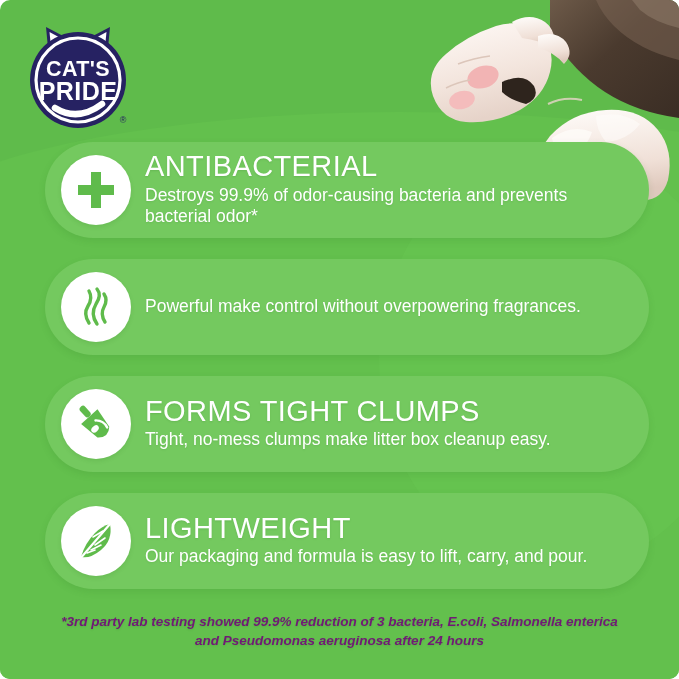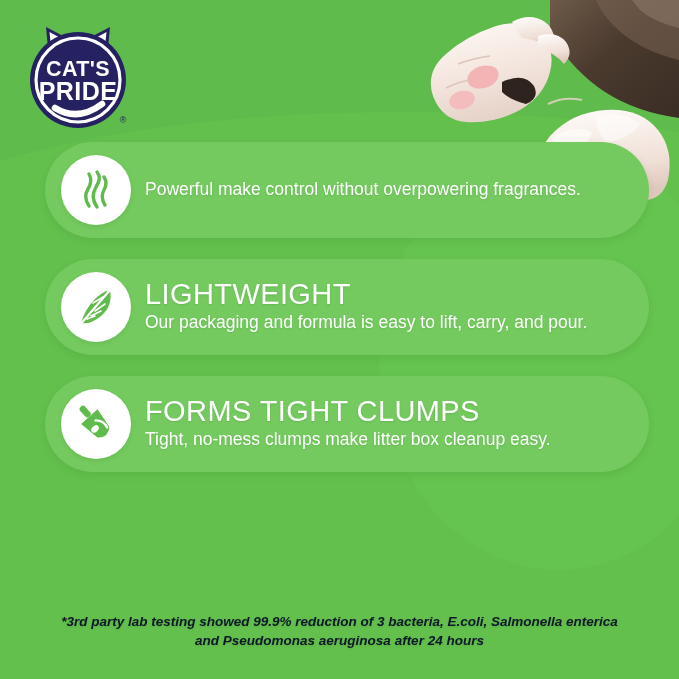--- a/index.html
+++ b/index.html
@@ -7,20 +7,21 @@
     padding: 0;
     background: #ffffff;
   }
   #stage {
     position: relative;
     width: 679px;
     height: 679px;
     overflow: hidden;
     background: #5FBB4B;
     font-family: "Liberation Sans", sans-serif;
+    border-radius: 10px;
   }
 
   
   .bg-curve {
     position: absolute;
     left: -120px;
     top: 112px;
     width: 1000px;
     height: 760px;
     background: #63c04d;
@@ -119,21 +120,21 @@
     text-shadow: 0 1px 2px rgba(45,110,35,0.14);
   }
 
   
   .footnote {
     position: absolute;
     left: 0;
     right: 0;
     bottom: 28px;
     text-align: center;
-    color: #0f172a;
+    color: #701a75;
     font-size: 13.5px;
     font-style: italic;
     font-weight: bold;
     line-height: 1.45;
     padding: 0 58px;
     text-shadow: 0 1px 2px rgba(45,110,35,0.18);
   }
 </style>
 </head>
 <body>
@@ -205,36 +206,67 @@
                Q240 108 258 130 Q274 150 268 180 Q262 200 244 200 Z" fill="url(#furLight2)"></path>
       <path d="M152 138 Q172 124 192 132 Q186 150 168 158 Q154 152 152 138 Z" fill="#fffdfb" opacity=".7"></path>
       <path d="M196 116 Q222 110 240 124 Q228 140 206 142 Q196 130 196 116 Z" fill="#fffdfb" opacity=".55"></path>
 
       <path d="M148 104 Q164 96 182 100" stroke="#e8d6cb" stroke-width="2" fill="none" opacity=".8"></path>
     </svg>
   </div>
 
   <div class="cards">
 
+    <div class="card w1">
+      <div class="icon-wrap">
+        <svg width="44" height="44" viewBox="0 0 44 44" xmlns="http://www.w3.org/2000/svg">
+          <path d="M17 4 H27 V17 H40 V27 H27 V40 H17 V27 H4 V17 H17 Z" fill="#5FBB4B"></path>
+        </svg>
+      </div>
+      <div class="card-text">
+        <p class="card-title">ANTIBACTERIAL</p>
+        <p class="card-desc">Destroys 99.9% of odor-causing bacteria and prevents bacterial odor*</p>
+      </div>
+    </div>
 
     <div class="card w2">
       <div class="icon-wrap">
         <svg width="44" height="44" viewBox="0 0 44 44" xmlns="http://www.w3.org/2000/svg">
           <g fill="none" stroke="#5FBB4B" stroke-width="3.4" stroke-linecap="round">
             <path d="M15 38 Q9 29 14 21 Q19 13 15 6"></path>
             <path d="M23 39 Q16 29 22 19 Q28 10 23 4"></path>
             <path d="M31 37 Q26 29 30 22 Q34 15 30 9"></path>
           </g>
         </svg>
       </div>
       <div class="card-text">
         <p class="card-desc">Powerful make control without overpowering fragrances.</p>
       </div>
     </div>
 
+    <div class="card w3">
+      <div class="icon-wrap">
+        <svg width="46" height="46" viewBox="0 0 46 46" xmlns="http://www.w3.org/2000/svg">
+          <g transform="rotate(-42 23 23)">
+
+            <rect x="20" y="0" width="6.5" height="13" rx="3" fill="#5FBB4B"></rect>
+
+            <path d="M12 13 H34 L31 34 Q23 42 15 34 Z" fill="#5FBB4B"></path>
+
+            <ellipse cx="19" cy="26" rx="4.2" ry="3" fill="#ffffff"></ellipse>
+            <path d="M25 20 Q31 25 29 33" stroke="#ffffff" stroke-width="2.4" fill="none" stroke-linecap="round"></path>
+          </g>
+        </svg>
+      </div>
+      <div class="card-text">
+        <p class="card-title">FORMS TIGHT CLUMPS</p>
+        <p class="card-desc">Tight, no-mess clumps make litter box cleanup easy.</p>
+      </div>
+    </div>
+
     <div class="card w4">
       <div class="icon-wrap">
         <svg width="46" height="46" viewBox="0 0 46 46" xmlns="http://www.w3.org/2000/svg">
 
           <path d="M37 6 Q40 22 28 32 Q17 41 8 39 Q12 25 22 15 Q29 8 37 6 Z" fill="#5FBB4B"></path>
 
           <path d="M37 6 L6 42" stroke="#ffffff" stroke-width="2.2" stroke-linecap="round" fill="none"></path>
 
           <g stroke="#ffffff" stroke-width="1.6" fill="none" stroke-linecap="round">
             <path d="M30 13 L20 19"></path>
@@ -243,37 +275,17 @@
             <path d="M22 32 L14 35"></path>
           </g>
         </svg>
       </div>
       <div class="card-text">
         <p class="card-title">LIGHTWEIGHT</p>
         <p class="card-desc">Our packaging and formula is easy to lift, carry, and pour.</p>
       </div>
     </div>
 
-    <div class="card w3">
-      <div class="icon-wrap">
-        <svg width="46" height="46" viewBox="0 0 46 46" xmlns="http://www.w3.org/2000/svg">
-          <g transform="rotate(-42 23 23)">
-
-            <rect x="20" y="0" width="6.5" height="13" rx="3" fill="#5FBB4B"></rect>
-
-            <path d="M12 13 H34 L31 34 Q23 42 15 34 Z" fill="#5FBB4B"></path>
-
-            <ellipse cx="19" cy="26" rx="4.2" ry="3" fill="#ffffff"></ellipse>
-            <path d="M25 20 Q31 25 29 33" stroke="#ffffff" stroke-width="2.4" fill="none" stroke-linecap="round"></path>
-          </g>
-        </svg>
-      </div>
-      <div class="card-text">
-        <p class="card-title">FORMS TIGHT CLUMPS</p>
-        <p class="card-desc">Tight, no-mess clumps make litter box cleanup easy.</p>
-      </div>
-    </div>
-
   </div>
 
   <div class="footnote">*3rd party lab testing showed 99.9% reduction of 3 bacteria, E.coli, Salmonella enterica and Pseudomonas aeruginosa after 24 hours</div>
 
 </div>
 
 </body></html>

